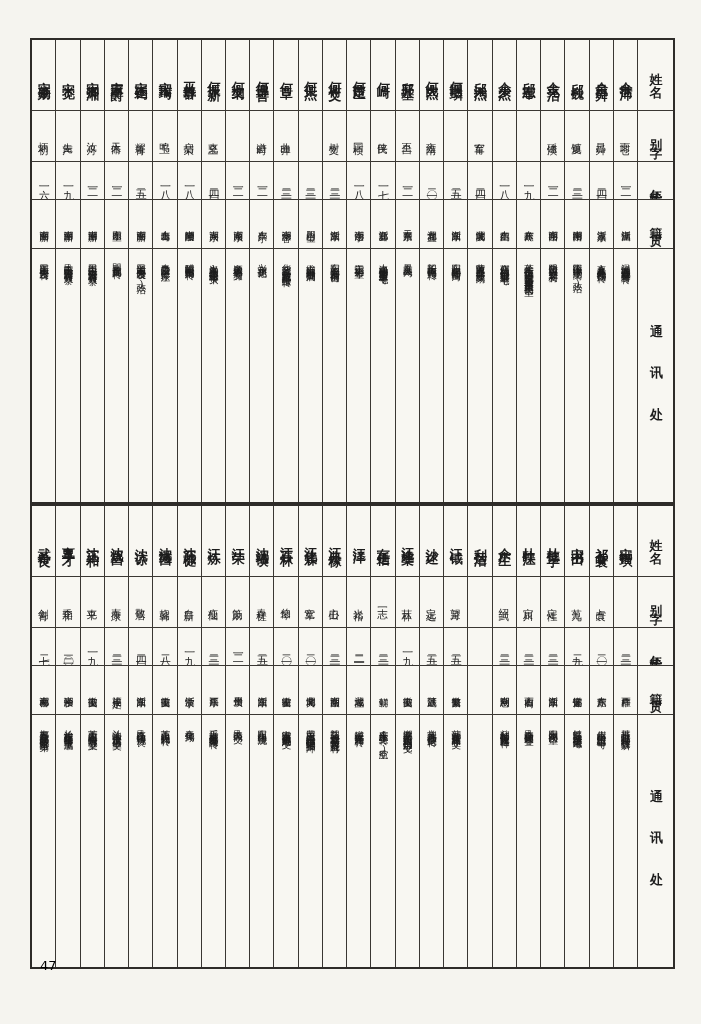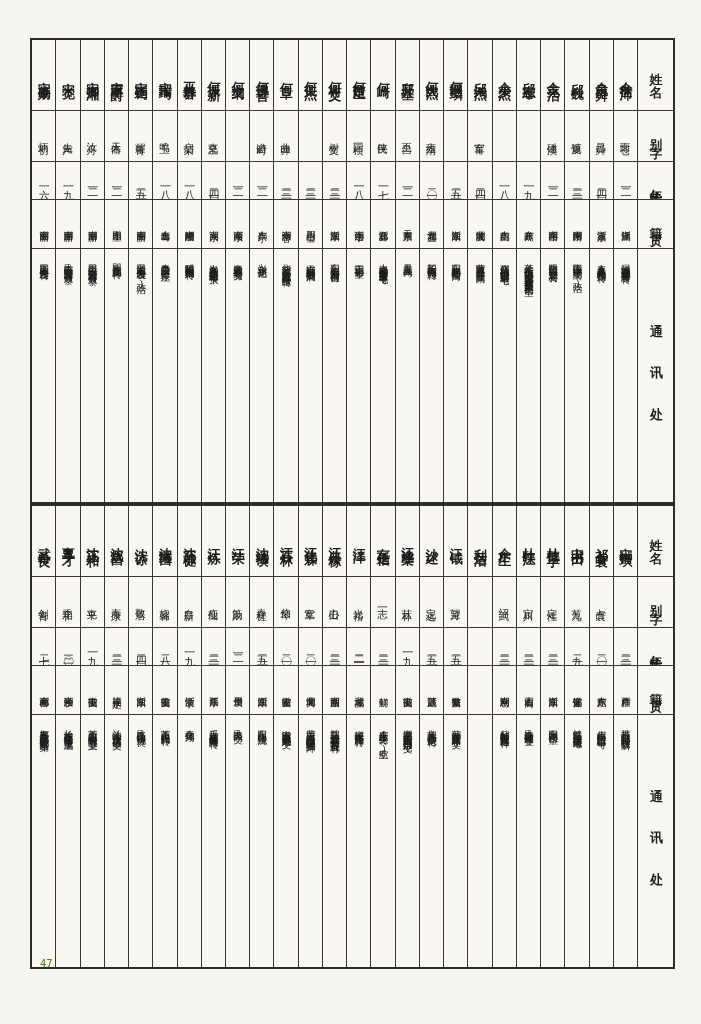--- a/index.html
+++ b/index.html
@@ -21,22 +21,22 @@
   .cell.age{height:37px;font-size:11px;letter-spacing:1px;}
   .cell.native{height:48px;font-size:9.5px;letter-spacing:.5px;}
   .cell.address{flex:1;border-bottom:none;justify-content:flex-start;
                 padding-top:7px;font-size:9.5px;line-height:1.15;letter-spacing:1px;}
   .header-col .cell{font-weight:700;font-size:13px;background:#f8f7f2;}
   .header-col .name{letter-spacing:12px;}
   .header-col .courtesy{letter-spacing:8px;font-size:12.5px;}
   .header-col .age{letter-spacing:2px;font-size:12.5px;}
   .header-col .native{letter-spacing:7px;font-size:12.5px;}
   .header-col .address{letter-spacing:42px;justify-content:center;padding-top:0;font-size:13px;}
-  .page-number{position:absolute;left:40px;top:958px;font-size:10px;
-               font-family:"DejaVu Sans",sans-serif;color:#4d7c0f;}
+  .page-number{position:absolute;left:40px;top:958px;font-size:13px;
+               font-family:"DejaVu Sans",sans-serif;color:#000000;}
 </style>
 </head>
 <body>
 
 <div class="page">
 
   <div class="dir-table" id="table-top">
     <div class="col header-col">
       <div class="cell name">姓名</div>
       <div class="cell courtesy">别字</div>

